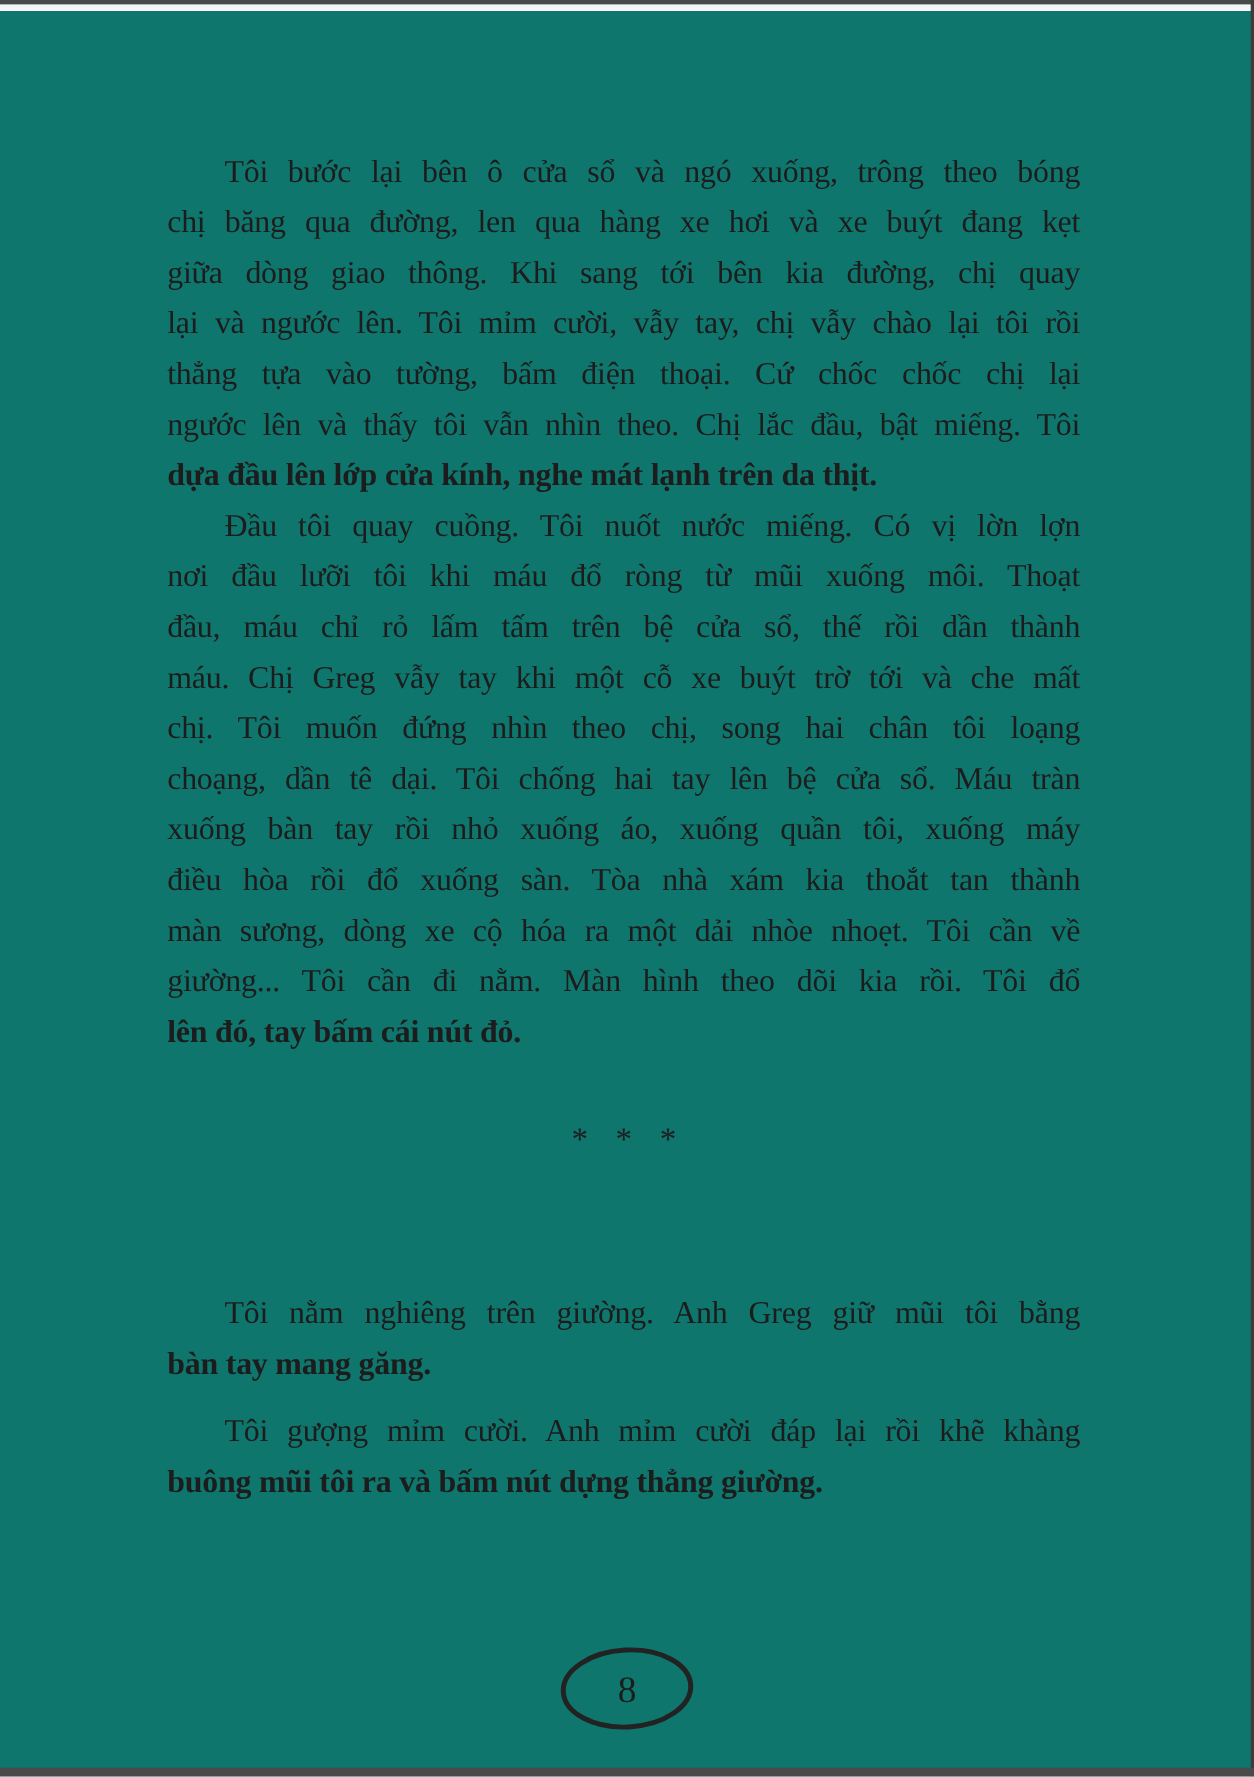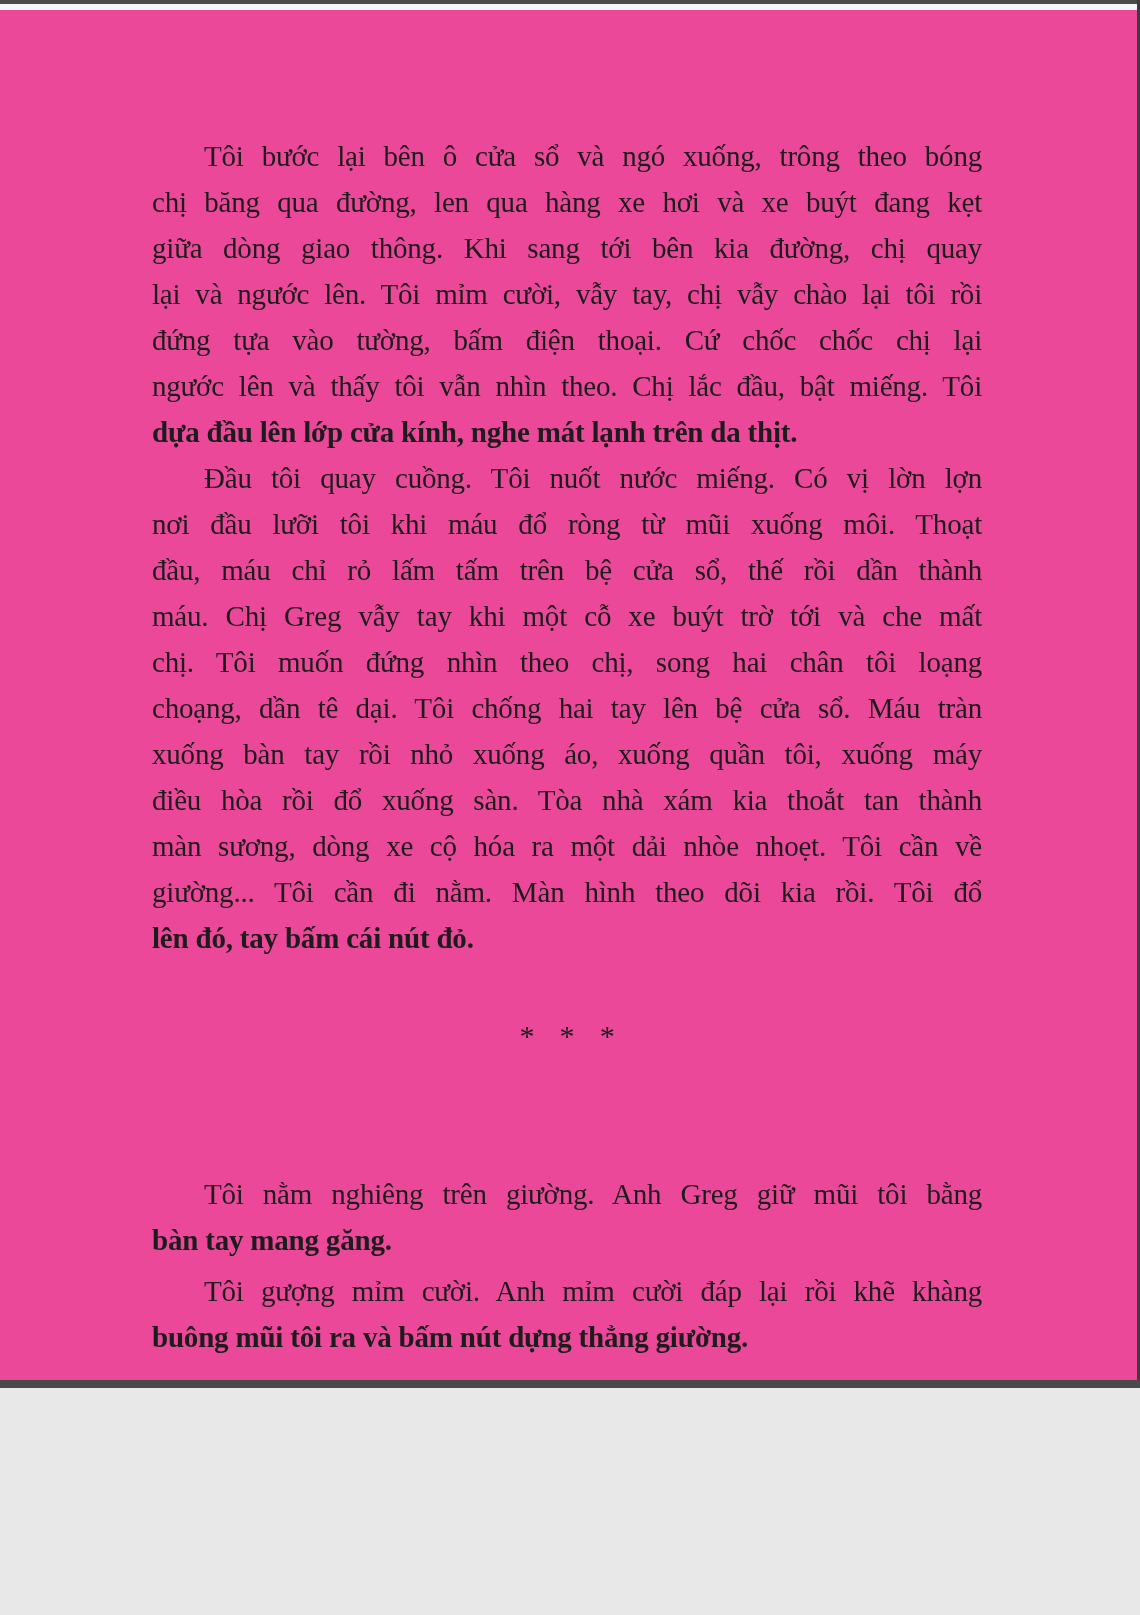--- a/index.html
+++ b/index.html
@@ -1,19 +1,19 @@
 <!DOCTYPE html>
 <html><head>
 <meta charset="utf-8">
 <style>
   html,body{margin:0;padding:0;background:#e8e8e8;}
   .page{
     position:relative;
-    width:1140px;height:1388px;
-    background:#ec4899;
+    width:1140px;height:1615px;
+    background:#0f766e;
     overflow:hidden;
     font-family:"Liberation Serif","DejaVu Serif",serif;
   }
   .bar{position:absolute;left:0;width:100%;background:#4a4a4a;}
   .bar.top{top:0;height:4px;}
   .bar.top-shade{top:4px;height:6px;background:#f6f6f6;}
   .bar.bottom{bottom:0;height:8px;}
   .edge-right{position:absolute;top:0;right:0;width:3px;height:100%;background:#3d3d3d;}
 
   .text-block{
@@ -29,21 +29,21 @@
     text-align:justify;
     text-align-last:justify;
   }
   .line.last{text-align-last:left;font-weight:bold;}
   .line.indent{text-indent:52px;}
 
   .para{margin:0;}
   .para.p2{}
   .para.p3{margin-top:112px;}
   .para.p4{margin-top:13px;}
-  .para.p5{margin-top:5px;}
+  .para.p5{margin-top:15px;}
 
   .separator{
     margin-top:52px;
     height:46px;
     line-height:46px;
     text-align:center;
     font-size:30px;
     word-spacing:18px;
     color:#1c1c1c;
   }
@@ -69,21 +69,21 @@
   <div class="bar top-shade"></div>
   <div class="edge-right"></div>
 
   <div class="text-block">
 
     <div class="para p1">
       <div class="line indent">Tôi bước lại bên ô cửa sổ và ngó xuống, trông theo bóng</div>
       <div class="line">chị băng qua đường, len qua hàng xe hơi và xe buýt đang kẹt</div>
       <div class="line">giữa dòng giao thông. Khi sang tới bên kia đường, chị quay</div>
       <div class="line">lại và ngước lên. Tôi mỉm cười, vẫy tay, chị vẫy chào lại tôi rồi</div>
-      <div class="line">đứng tựa vào tường, bấm điện thoại. Cứ chốc chốc chị lại</div>
+      <div class="line">thẳng tựa vào tường, bấm điện thoại. Cứ chốc chốc chị lại</div>
       <div class="line">ngước lên và thấy tôi vẫn nhìn theo. Chị lắc đầu, bật miếng. Tôi</div>
       <div class="line last">dựa đầu lên lớp cửa kính, nghe mát lạnh trên da thịt.</div>
     </div>
 
     <div class="para p2">
       <div class="line indent">Đầu tôi quay cuồng. Tôi nuốt nước miếng. Có vị lờn lợn</div>
       <div class="line">nơi đầu lưỡi tôi khi máu đổ ròng từ mũi xuống môi. Thoạt</div>
       <div class="line">đầu, máu chỉ rỏ lấm tấm trên bệ cửa sổ, thế rồi dần thành</div>
       <div class="line">máu. Chị Greg vẫy tay khi một cỗ xe buýt trờ tới và che mất</div>
       <div class="line">chị. Tôi muốn đứng nhìn theo chị, song hai chân tôi loạng</div>

